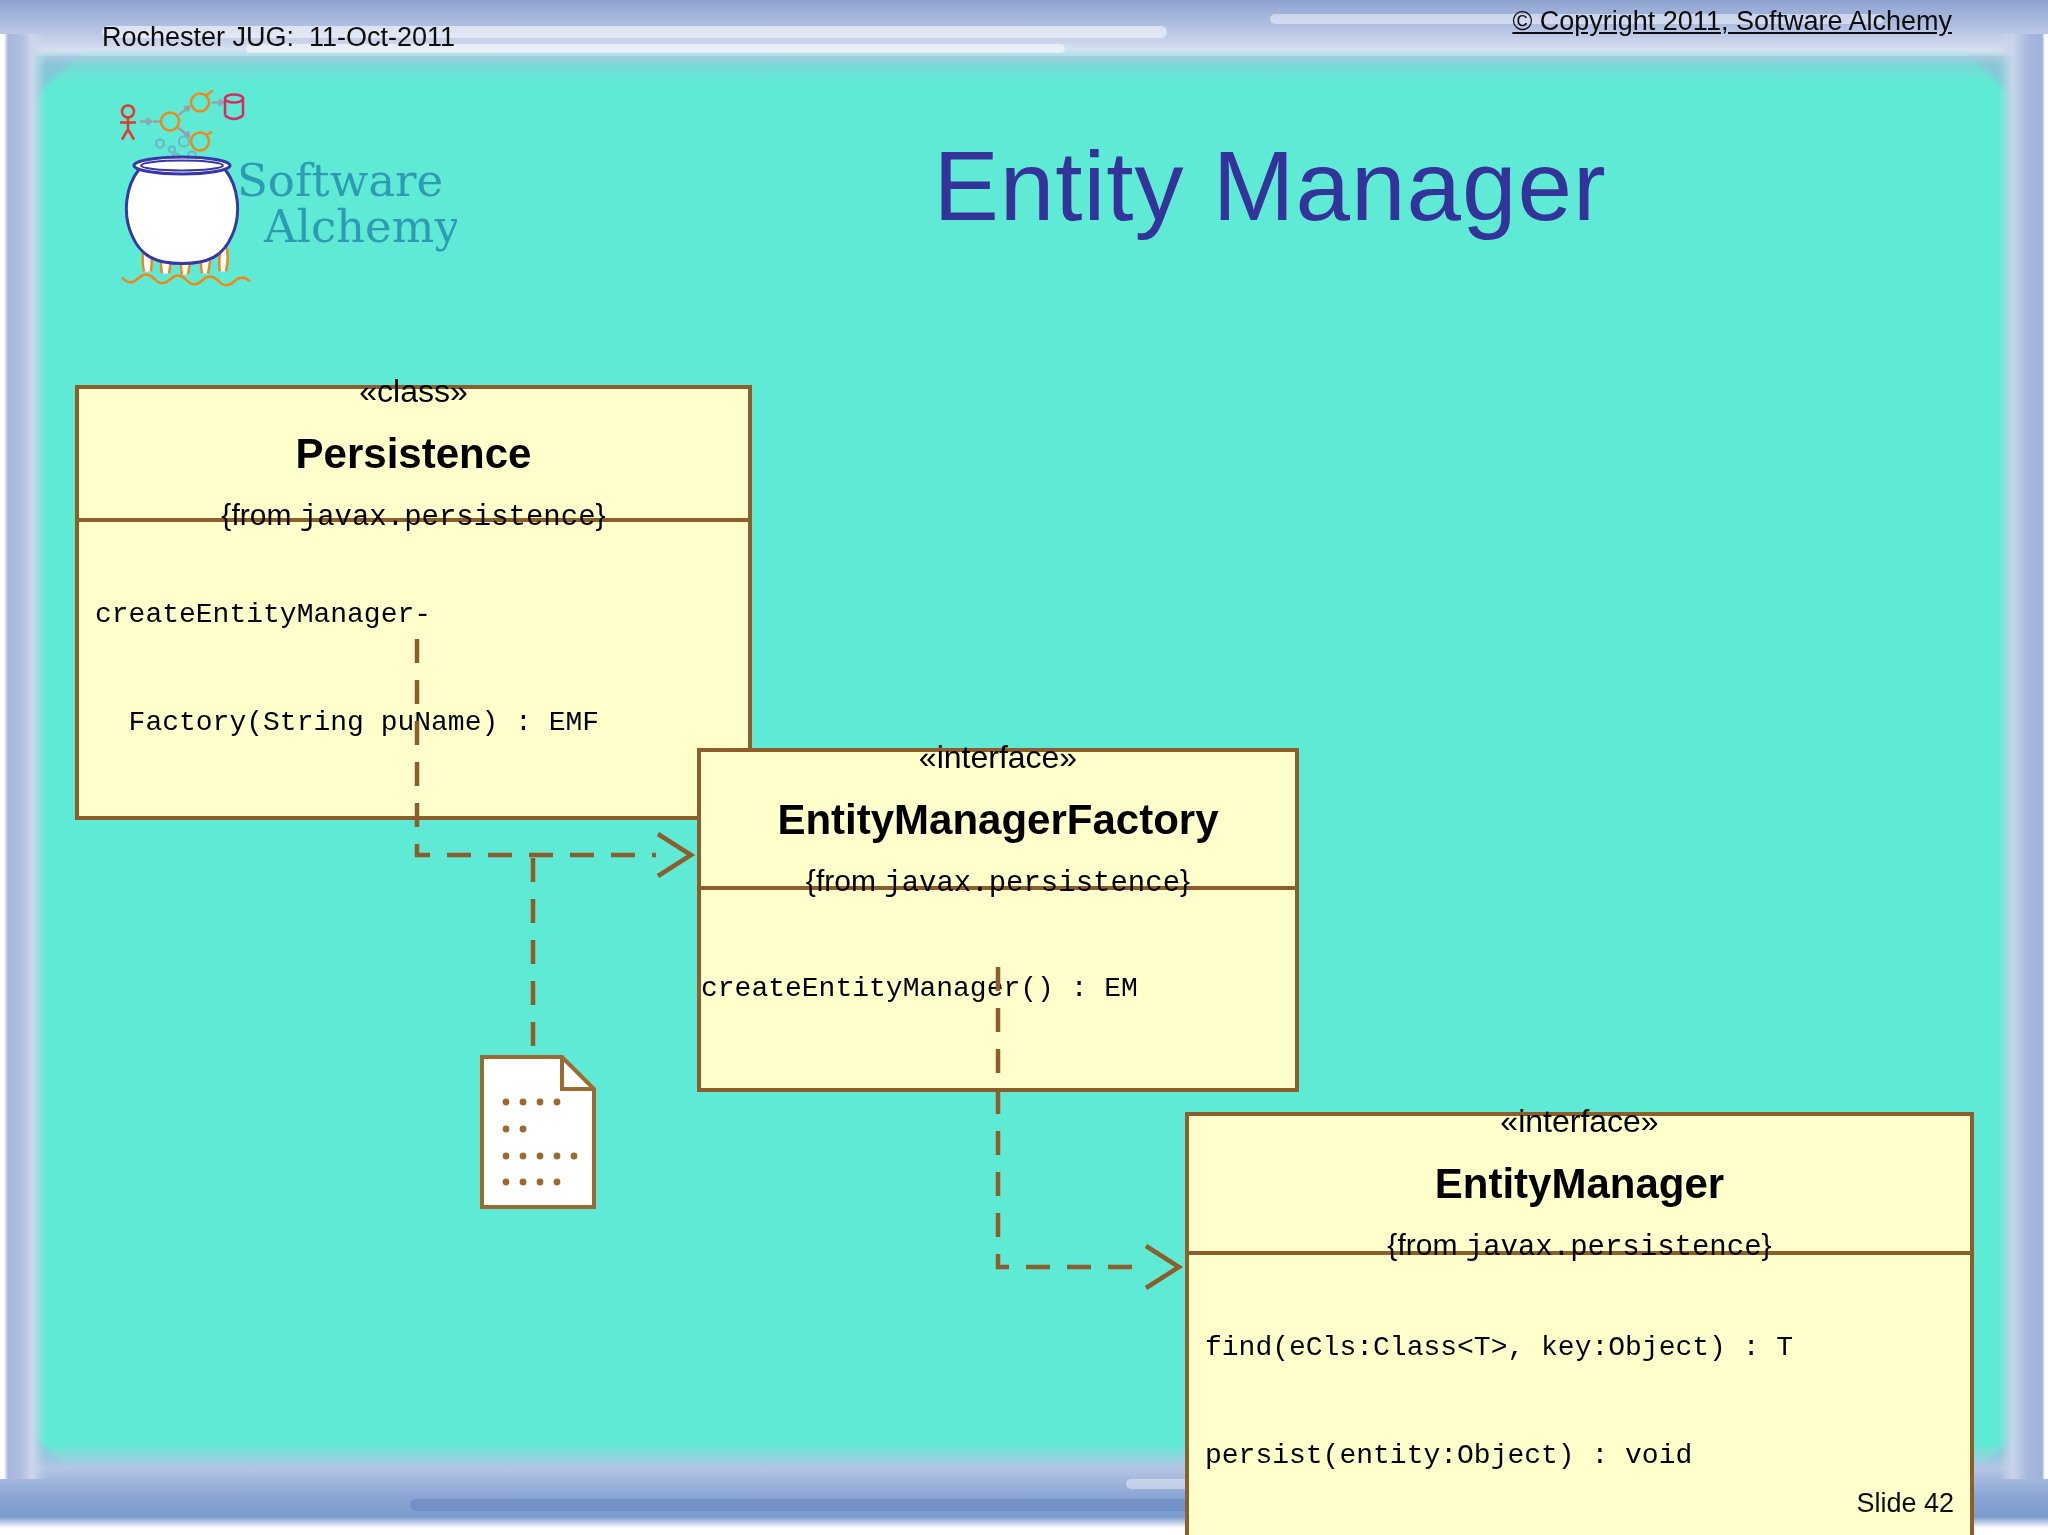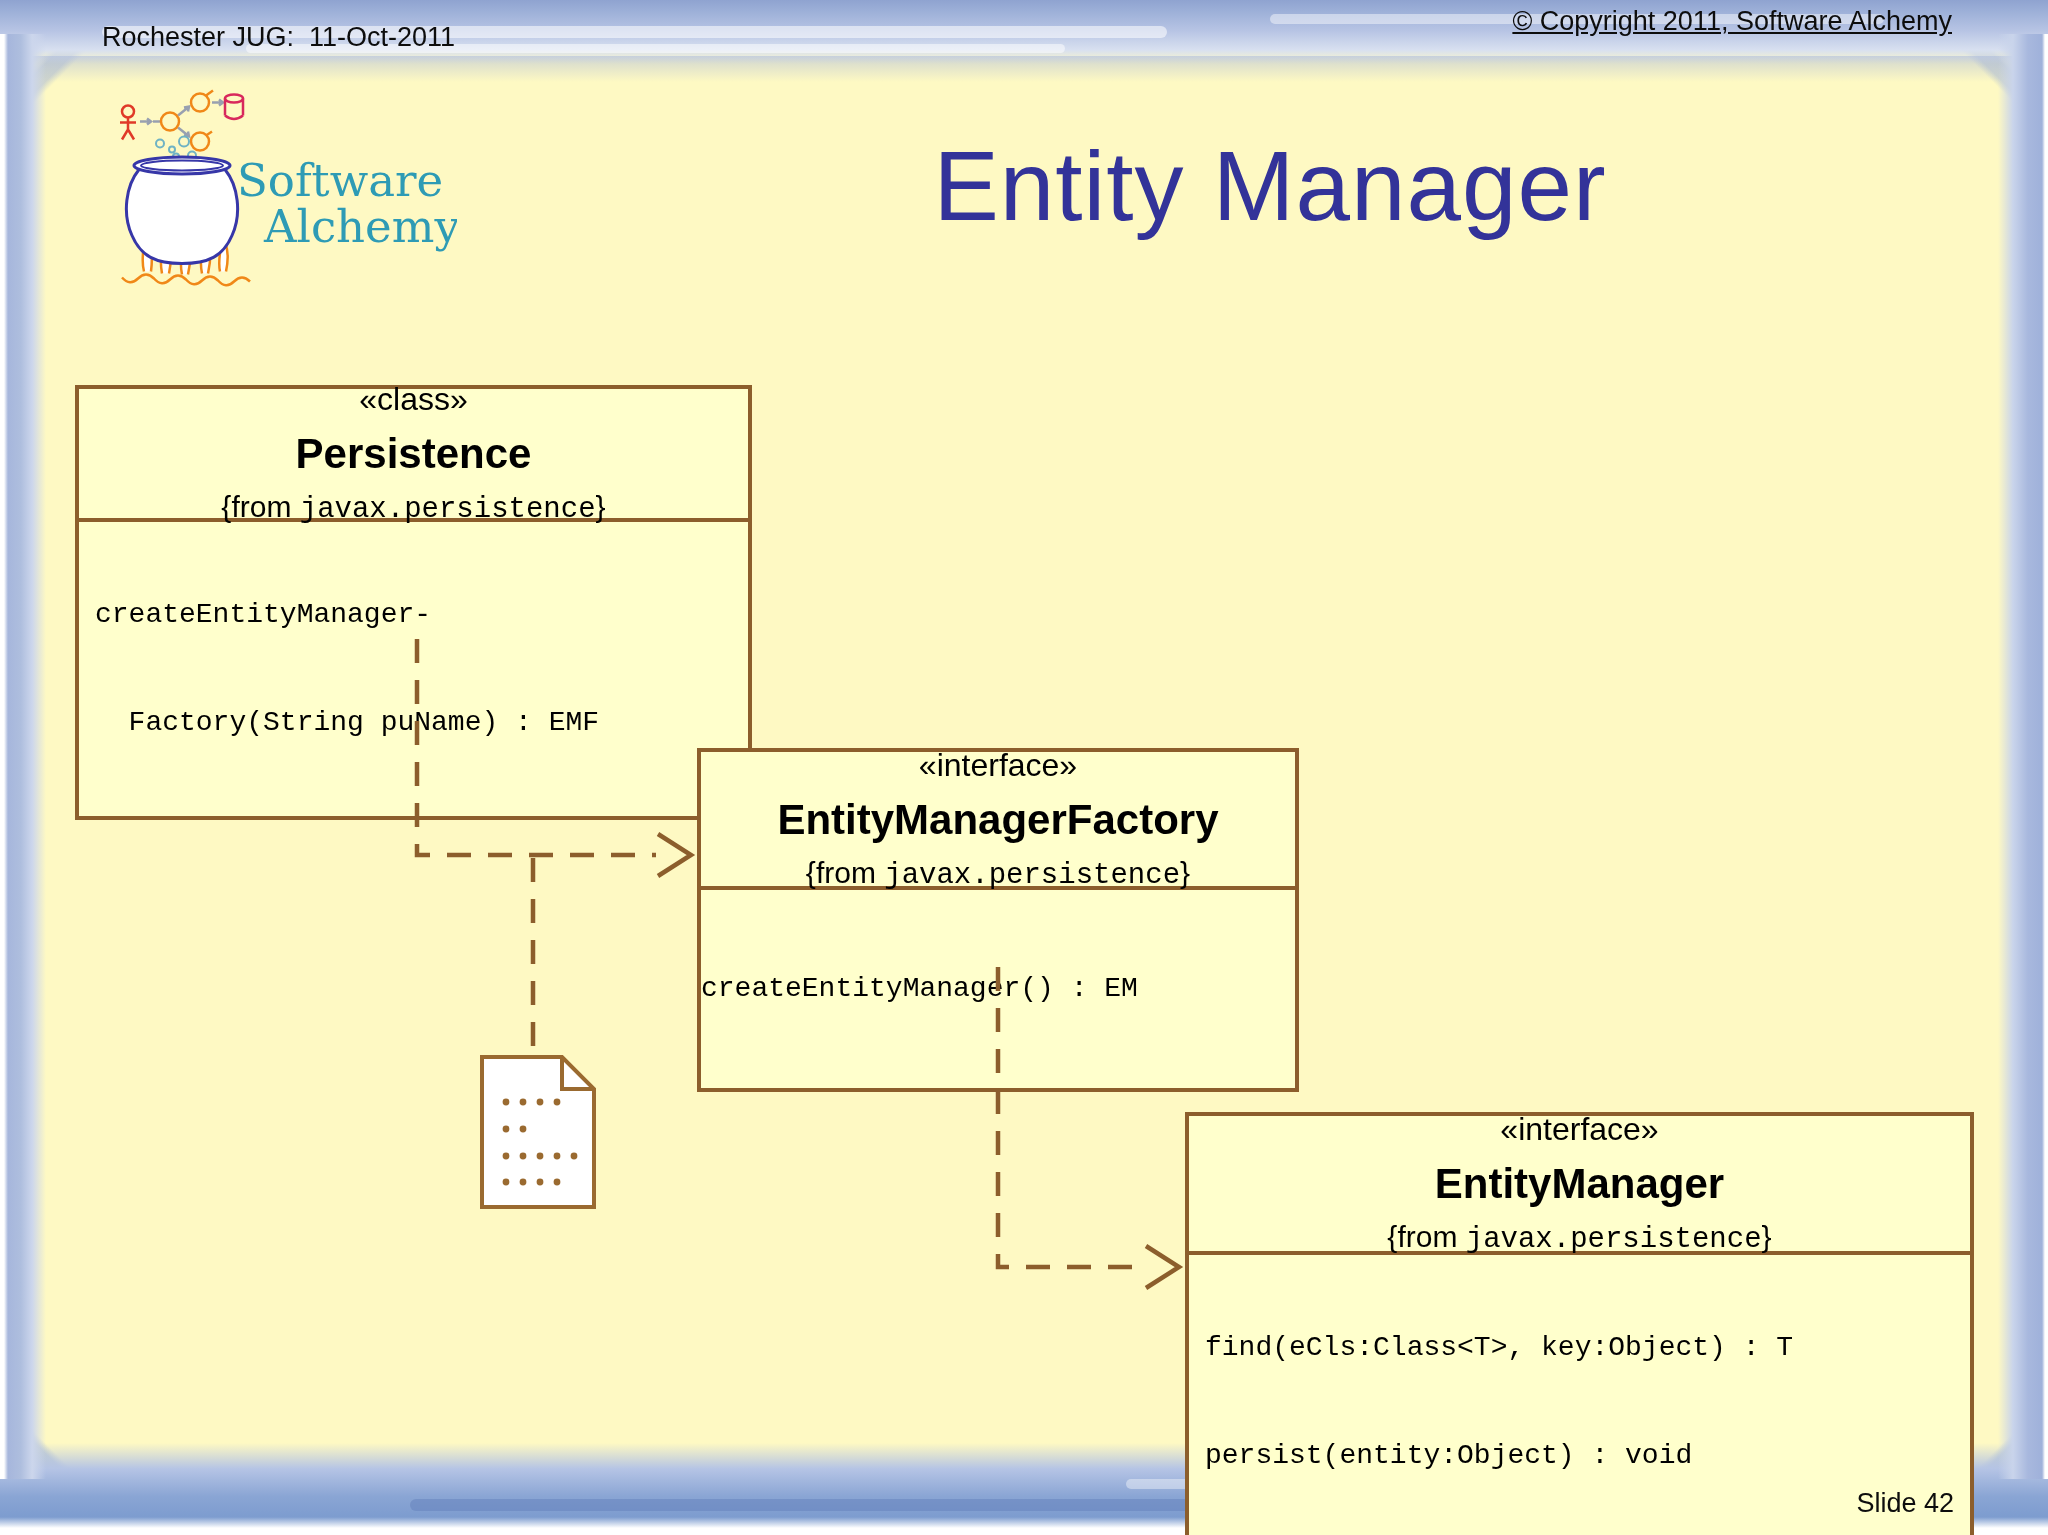--- a/index.html
+++ b/index.html
@@ -1,16 +1,16 @@
 <!DOCTYPE html>
 <html><head>
 <meta charset="utf-8">
 <style>
   html,body{margin:0;padding:0;background:#ffffff;}
-  .slide{position:relative;width:2048px;height:1535px;background:#fef9c3;overflow:hidden;
+  .slide{position:relative;width:2048px;height:1535px;background:#5eead4;overflow:hidden;
          font-family:"Liberation Sans",sans-serif;color:#111;}
 
   
   .frame{position:absolute;z-index:1;pointer-events:none;}
   .frame-top{left:0;top:0;right:0;height:64px;
     background:linear-gradient(180deg,#8fa3d0 0%,#9db0d8 18%,#b7c4e4 48%,#d8e0f0 78%,rgba(255,255,255,0) 100%);}
   .frame-top2{left:0;top:56px;right:0;height:26px;
     background:linear-gradient(180deg,rgba(170,185,220,.55),rgba(255,255,255,0));}
   .streak{position:absolute;border-radius:10px;}
   .st1{left:5%;top:26px;width:52%;height:12px;background:rgba(255,255,255,.55);}
@@ -39,21 +39,21 @@
   
   .title{position:absolute;z-index:2;left:660px;top:130px;width:1220px;text-align:center;
          font-size:98px;color:#333399;letter-spacing:1px;}
 
   
   .logo{position:absolute;z-index:2;left:112px;top:70px;width:345px;height:218px;}
 
   
   .uml-box{position:absolute;z-index:2;background:#FFFFCC;border:4px solid #8C5E2C;}
   .uml-head{display:flex;flex-direction:column;justify-content:center;align-items:center;
-            border-bottom:4px solid #8C5E2C;gap:12px;padding:10px 6px;}
+            border-bottom:4px solid #8C5E2C;gap:20px;padding:10px 6px;}
   .stereotype{font-size:32px;color:#000;}
   .uml-name{font-size:42px;font-weight:bold;color:#000;}
   .from-line{font-size:30px;color:#000;}
   .pkg{font-family:"Liberation Mono","DejaVu Sans Mono",monospace;font-size:29px;}
   .uml-body{font-family:"Liberation Mono","DejaVu Sans Mono",monospace;font-size:28px;
             color:#000;padding:8px 16px;white-space:pre;}
   .m-line{line-height:46px;}
   .box-persistence{left:75px;top:385px;width:669px;}
   .box-persistence .uml-head{height:109px;}
   .box-emf{left:697px;top:748px;width:594px;}

